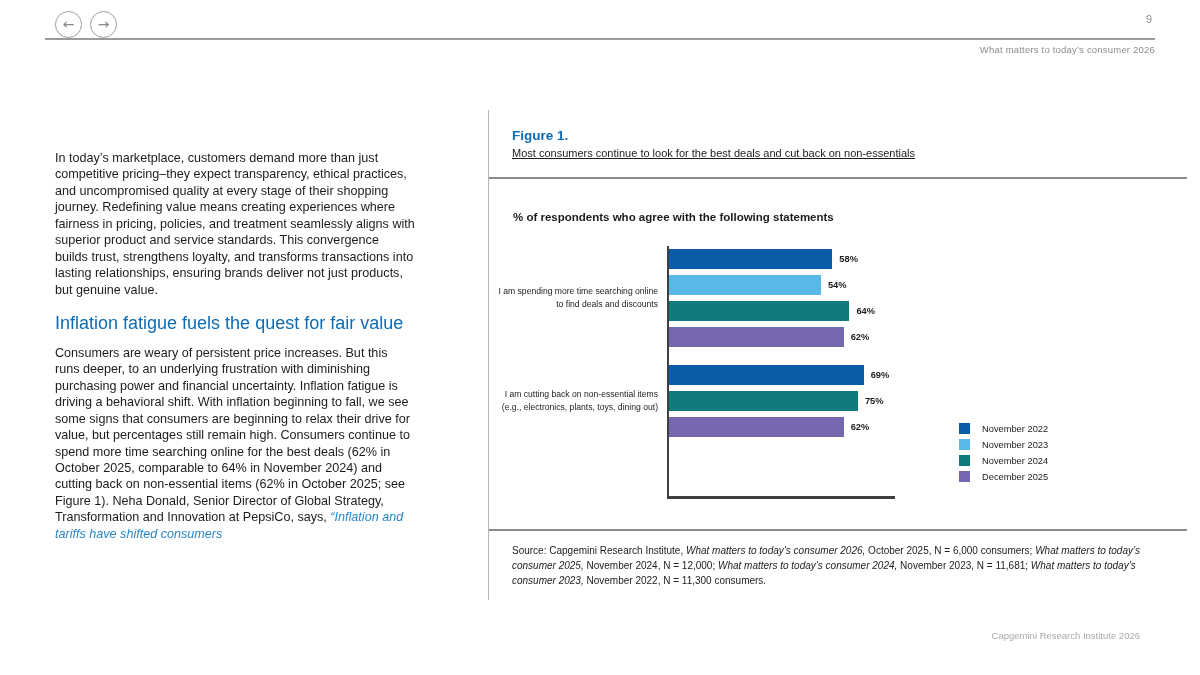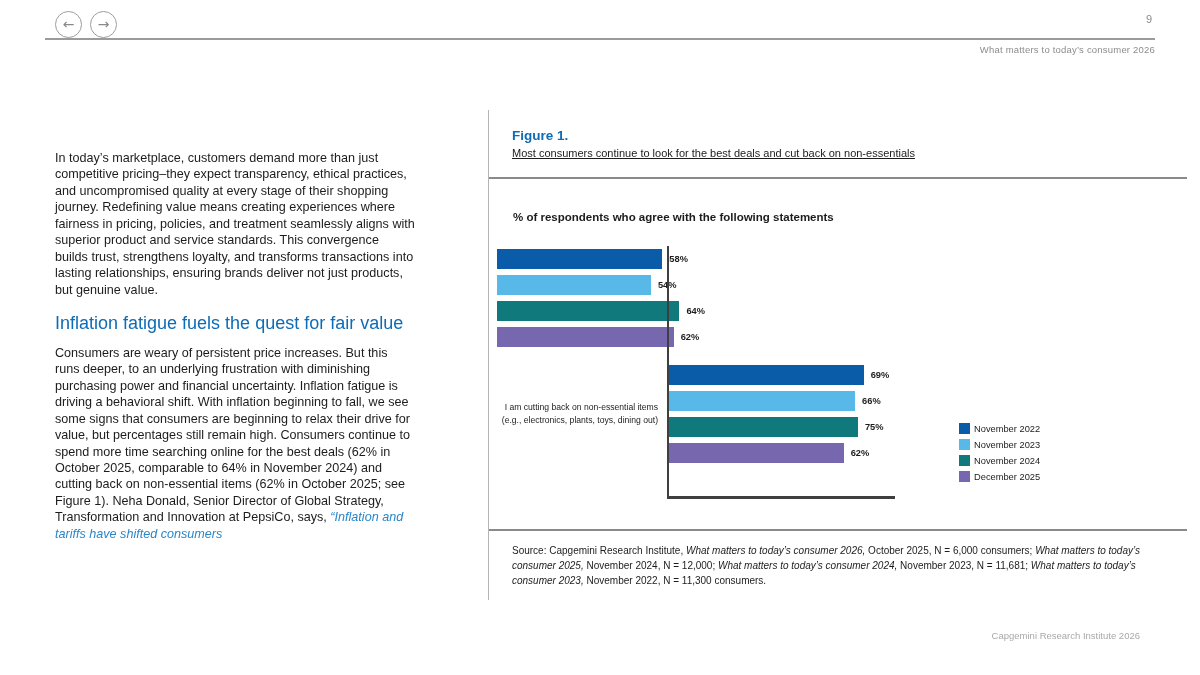--- a/index.html
+++ b/index.html
@@ -47,21 +47,21 @@
     text-align:right; font-size:8.6px; line-height:1.5; color:#1c1c1c; white-space:pre-line;
   }
   .bars { display:flex; flex-direction:column; gap:10px; }
   .bar-row { display:flex; align-items:center; height:16px; }
   .bar { height:20px; }
   .bar-value { margin-left:7px; font-size:9.3px; font-weight:700; color:#1c1c1c; }
   .axis     { position:absolute; left:170px; top:-5px; width:2px; height:252px; background:#3f3f3f; }
   .baseline { position:absolute; left:170px; top:245px; width:228px; height:3px; background:#3f3f3f; }
 
   .legend { position:absolute; left:462px; top:172px; display:flex; flex-direction:column; gap:5px; }
-  .legend-item { display:flex; align-items:center; gap:4px; font-size:9.3px; color:#1c1c1c; }
+  .legend-item { display:flex; align-items:center; gap:12px; font-size:9.3px; color:#1c1c1c; }
   .legend-swatch { width:11px; height:11px; flex:0 0 11px; }
 
   .source { margin:12px 0 0 23px; width:648px; font-size:10px; line-height:1.5; color:#1c1c1c; }
   .source .it { font-style:italic; }
 
   
   .footer-credit { position:absolute; right:60px; bottom:34px; font-size:9.5px; color:#a9a9a9; }
 </style>
 </head>
 <body>
@@ -106,20 +106,22 @@
             <div class="legend-swatch" style="background: rgb(16, 121, 123);"></div>
             <span>November 2024</span>
           </div>
           <div class="legend-item">
             <div class="legend-swatch" style="background: rgb(118, 103, 174);"></div>
             <span>December 2025</span>
           </div>
         </div>
 
     <div class="chart-group">
+          <div class="cat-label">I am spending more time searching online
+to find deals and discounts</div>
           <div class="bars">
             <div class="bar-row">
               <div class="bar" style="width: 165.3px; background: rgb(10, 92, 168);"></div>
               <span class="bar-value">58%</span>
             </div>
             <div class="bar-row">
               <div class="bar" style="width: 153.9px; background: rgb(88, 184, 232);"></div>
               <span class="bar-value">54%</span>
             </div>
             <div class="bar-row">
@@ -134,24 +136,20 @@
         </div>
         <div class="chart-group">
           <div class="cat-label">I am cutting back on non-essential items
 (e.g., electronics, plants, toys, dining out)</div>
           <div class="bars">
             <div class="bar-row">
               <div class="bar" style="width: 196.65px; background: rgb(10, 92, 168);"></div>
               <span class="bar-value">69%</span>
             </div>
             <div class="bar-row">
-              <div class="bar" style="width: 188.1px; background: rgb(88, 184, 232);"></div>
-              <span class="bar-value">66%</span>
-            </div>
-            <div class="bar-row">
               <div class="bar" style="width: 190.95px; background: rgb(16, 121, 123);"></div>
               <span class="bar-value">75%</span>
             </div>
             <div class="bar-row">
               <div class="bar" style="width: 176.7px; background: rgb(118, 103, 174);"></div>
               <span class="bar-value">62%</span>
             </div>
           </div>
         </div>
       </div>

